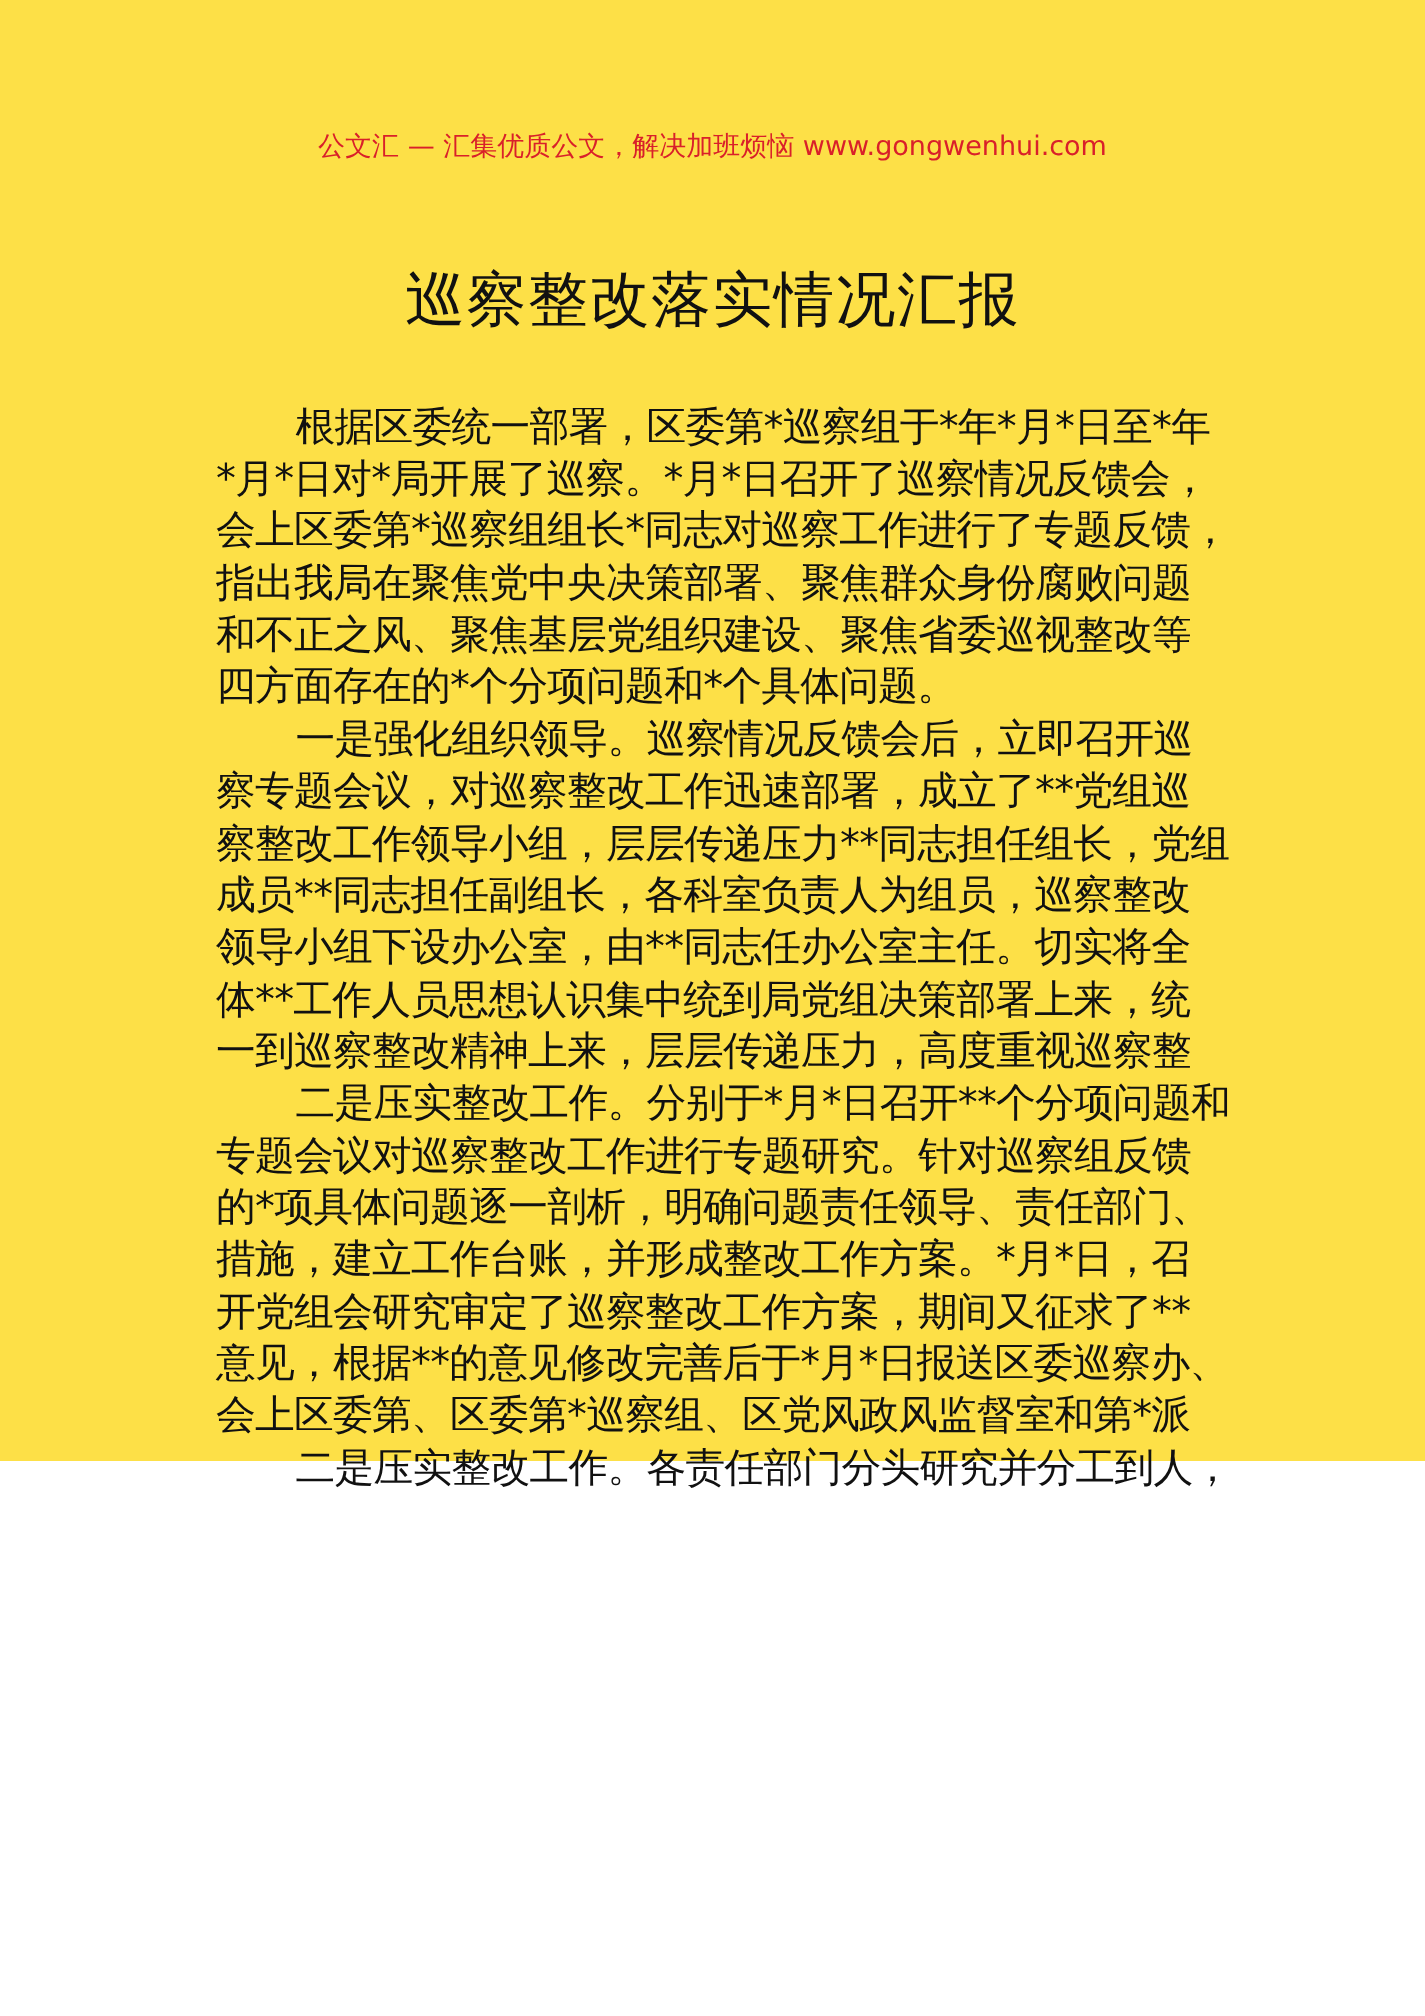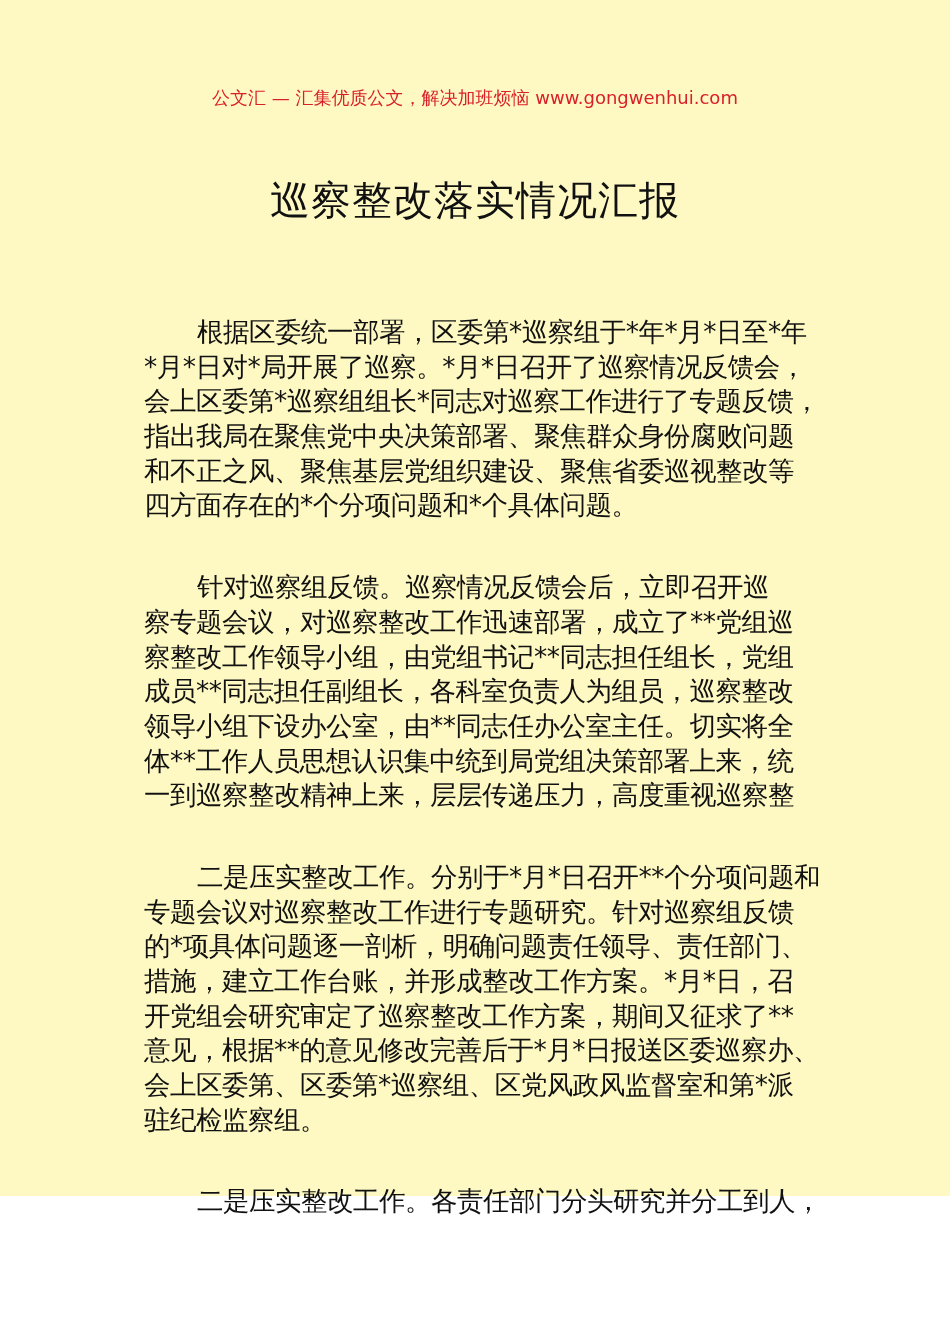--- a/index.html
+++ b/index.html
@@ -13,22 +13,22 @@
       position: relative;
       overflow: hidden;
       font-family: "DejaVu Sans", "Liberation Sans", sans-serif;
       color: #111111;
     }
     .page {
       position: absolute;
       left: 0;
       top: 0;
       width: 950px;
-      height: 1196px;
-      background: #fef9c3;
+      height: 974px;
+      background: #fde047;
     }
     .watermark {
       position: absolute;
       left: 0;
       width: 950px;
       top: 84px;
       text-align: center;
       font-size: 18px;
       line-height: 28px;
       color: #d9202a;
@@ -56,21 +56,20 @@
       display: block;
       height: 34.7px;
       line-height: 34.7px;
       font-size: 26.5px;
       white-space: nowrap;
       letter-spacing: -0.5px;
       color: #111111;
     }
     .line.indent {
       padding-left: 53px;
-      margin-top: 47px;
     }
   </style>
 </head>
 <body>
 
 <div class="page">
   <div class="watermark">公文汇 — 汇集优质公文，解决加班烦恼 www.gongwenhui.com</div>
   <div class="title">巡察整改落实情况汇报</div>
 
   <div class="body-text">
@@ -79,37 +78,36 @@
       <span class="line indent">根据区委统一部署，区委第*巡察组于*年*月*日至*年</span>
       <span class="line">*月*日对*局开展了巡察。*月*日召开了巡察情况反馈会，</span>
       <span class="line">会上区委第*巡察组组长*同志对巡察工作进行了专题反馈，</span>
       <span class="line">指出我局在聚焦党中央决策部署、聚焦群众身份腐败问题</span>
       <span class="line">和不正之风、聚焦基层党组织建设、聚焦省委巡视整改等</span>
       <span class="line">四方面存在的*个分项问题和*个具体问题。</span>
     </div>
 
 
     <div>
-      <span class="line indent">针对巡察组反馈。巡察情况反馈会后，立即召开巡</span>
+      <span class="line indent">一是强化组织领导。巡察情况反馈会后，立即召开巡</span>
       <span class="line">察专题会议，对巡察整改工作迅速部署，成立了**党组巡</span>
-      <span class="line">察整改工作领导小组，由党组书记**同志担任组长，党组</span>
+      <span class="line">察整改工作领导小组，层层传递压力**同志担任组长，党组</span>
       <span class="line">成员**同志担任副组长，各科室负责人为组员，巡察整改</span>
       <span class="line">领导小组下设办公室，由**同志任办公室主任。切实将全</span>
       <span class="line">体**工作人员思想认识集中统到局党组决策部署上来，统</span>
       <span class="line">一到巡察整改精神上来，层层传递压力，高度重视巡察整</span>
     </div>
 
     <div>
       <span class="line indent">二是压实整改工作。分别于*月*日召开**个分项问题和</span>
       <span class="line">专题会议对巡察整改工作进行专题研究。针对巡察组反馈</span>
       <span class="line">的*项具体问题逐一剖析，明确问题责任领导、责任部门、</span>
       <span class="line">措施，建立工作台账，并形成整改工作方案。*月*日，召</span>
       <span class="line">开党组会研究审定了巡察整改工作方案，期间又征求了**</span>
       <span class="line">意见，根据**的意见修改完善后于*月*日报送区委巡察办、</span>
       <span class="line">会上区委第、区委第*巡察组、区党风政风监督室和第*派</span>
-      <span class="line">驻纪检监察组。</span>
     </div>
 
     <div>
       <span class="line indent">二是压实整改工作。各责任部门分头研究并分工到人，</span>
     </div>
   </div>
 </div>
 
 </body></html>

